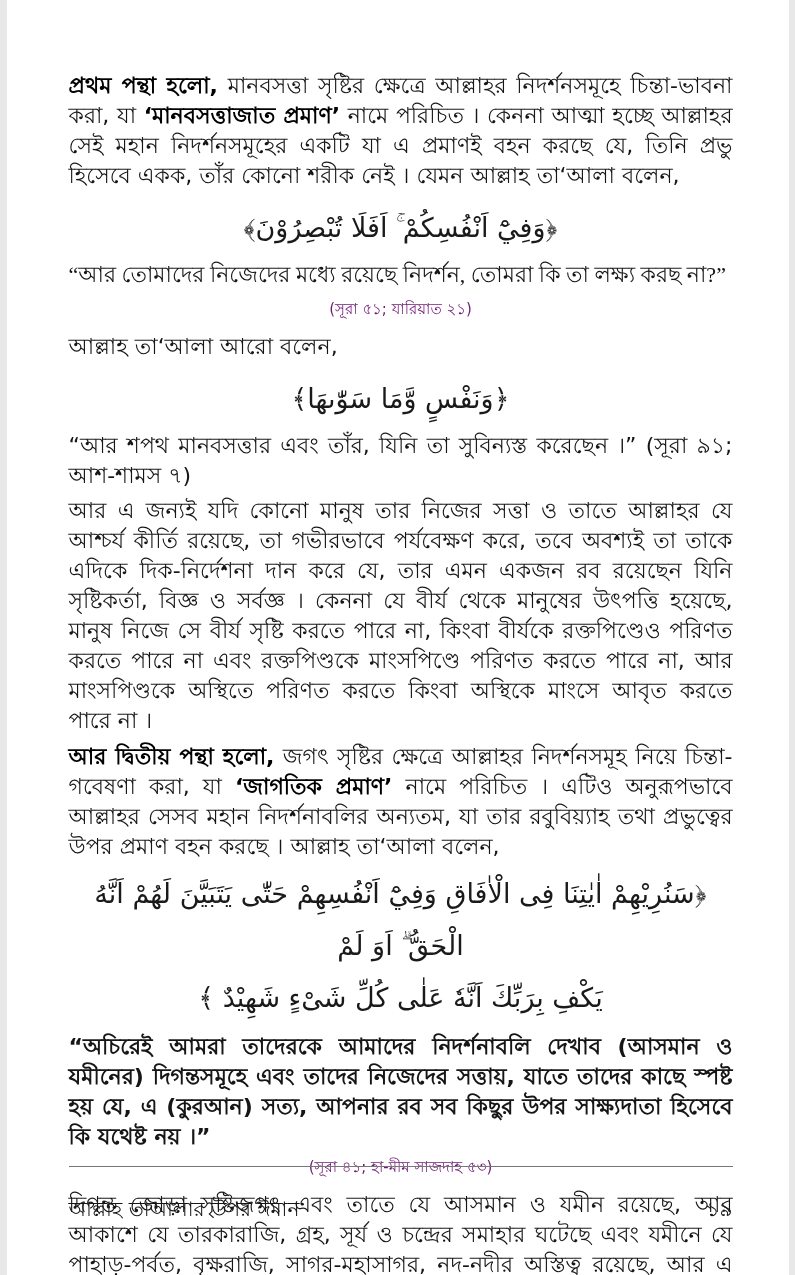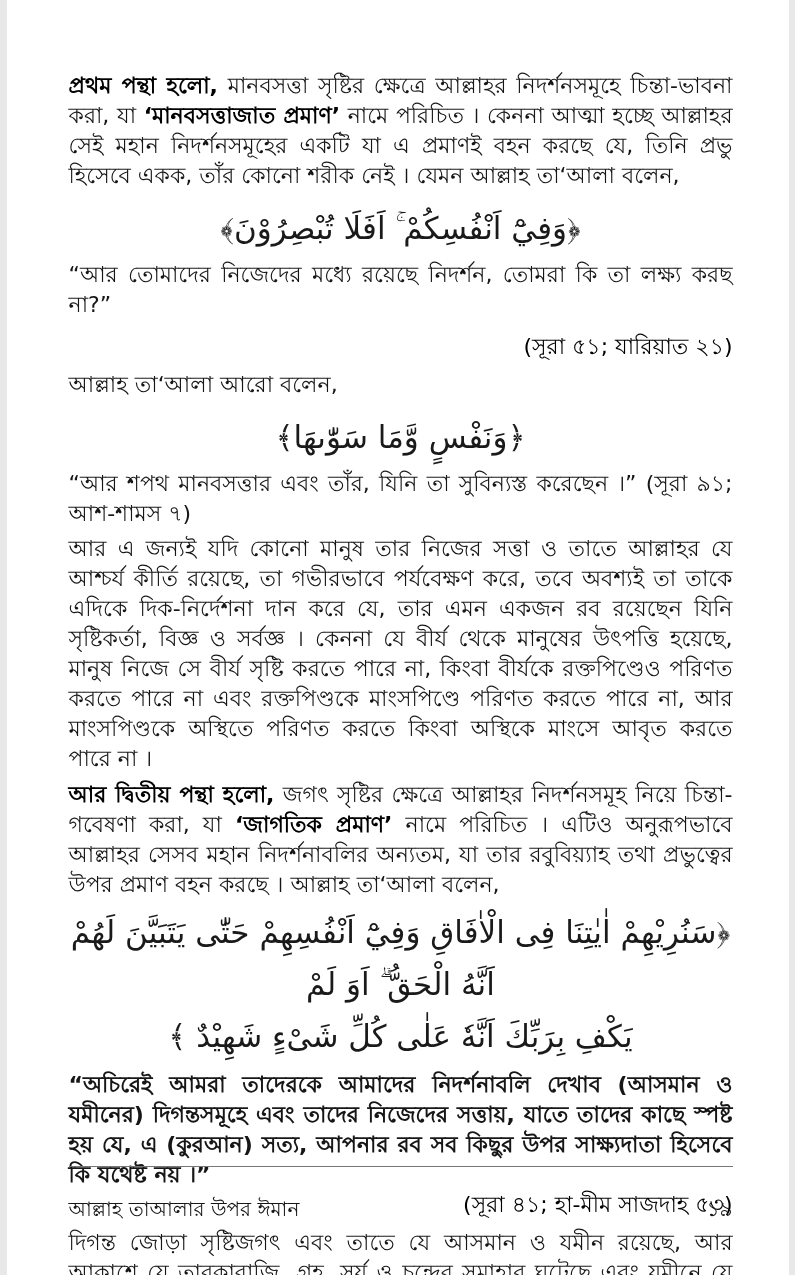--- a/index.html
+++ b/index.html
@@ -24,32 +24,32 @@
     margin: 0 0 5px 0;
     font-size: 22px;
     line-height: 30px;
     text-align: justify;
     color: #161616;
   }
   p.body b { font-weight: bold; color: #000; }
   .arabic {
     direction: rtl;
     text-align: center;
-    font-size: 31px;
+    font-size: 27px;
     line-height: 48px;
     margin: 13px 0 8px 0;
     color: #1a1a1a;
   }
   .arabic.two-line { line-height: 52px; margin-top: 6px; }
   p.source {
     margin: 0 0 8px 0;
-    font-size: 22px;
+    font-size: 15px;
     line-height: 30px;
-    text-align: right;
-    color: #000000;
+    text-align: center;
+    color: #701a75;
   }
   p.lead-line { margin: 6px 0 4px 0; font-size: 22px; line-height: 30px; }
   .footer {
     position: absolute;
     left: 62px;
     right: 56px;
     top: 1166px;
     border-top: 1px solid #777;
     padding-top: 27px;
     display: flex;
@@ -62,21 +62,21 @@
 </head>
 <body>
 
 <div class="page">
   <div class="content">
 
     <p class="body"><b>প্রথম পন্থা হলো,</b><span> মানবসত্তা সৃষ্টির ক্ষেত্রে আল্লাহর নিদর্শনসমূহে চিন্তা-ভাবনা করা, যা </span><b>‘মানবসত্তাজাত প্রমাণ’</b><span> নামে পরিচিত । কেননা আত্মা হচ্ছে আল্লাহর সেই মহান নিদর্শনসমূহের একটি যা এ প্রমাণই বহন করছে যে, তিনি প্রভু হিসেবে একক, তাঁর কোনো শরীক নেই । যেমন আল্লাহ তা‘আলা বলেন,</span></p>
 
     <div class="arabic" dir="rtl">﴿وَفِيْٓ اَنْفُسِكُمْ ۚ اَفَلَا تُبْصِرُوْنَ﴾</div>
 
-    <p class="body" style="margin-bottom:12px;">“আর তোমাদের নিজেদের মধ্যে রয়েছে নিদর্শন, তোমরা কি তা লক্ষ্য করছ না?”</p>
+    <p class="body" style="margin-bottom:4px;font-family:Liberation Serif, serif;">“আর তোমাদের নিজেদের মধ্যে রয়েছে নিদর্শন, তোমরা কি তা লক্ষ্য করছ না?”</p>
     <p class="source">(সূরা ৫১; যারিয়াত ২১)</p>
 
     <p class="lead-line">আল্লাহ তা‘আলা আরো বলেন,</p>
 
     <div class="arabic" dir="rtl">﴿وَنَفْسٍ وَّمَا سَوّٰىهَا﴾</div>
 
     <p class="body">“আর শপথ মানবসত্তার এবং তাঁর, যিনি তা সুবিন্যস্ত করেছেন ।” (সূরা ৯১; আশ-শামস ৭)</p>
 
     <p class="body" style="margin-bottom:6px;">আর এ জন্যই যদি কোনো মানুষ তার নিজের সত্তা ও তাতে আল্লাহর যে আশ্চর্য কীর্তি রয়েছে, তা গভীরভাবে পর্যবেক্ষণ করে, তবে অবশ্যই তা তাকে এদিকে দিক-নির্দেশনা দান করে যে, তার এমন একজন রব রয়েছেন যিনি সৃষ্টিকর্তা, বিজ্ঞ ও সর্বজ্ঞ । কেননা যে বীর্য থেকে মানুষের উৎপত্তি হয়েছে, মানুষ নিজে সে বীর্য সৃষ্টি করতে পারে না, কিংবা বীর্যকে রক্তপিণ্ডেও পরিণত করতে পারে না এবং রক্তপিণ্ডকে মাংসপিণ্ডে পরিণত করতে পারে না, আর মাংসপিণ্ডকে অস্থিতে পরিণত করতে কিংবা অস্থিকে মাংসে আবৃত করতে পারে না ।</p>
 

